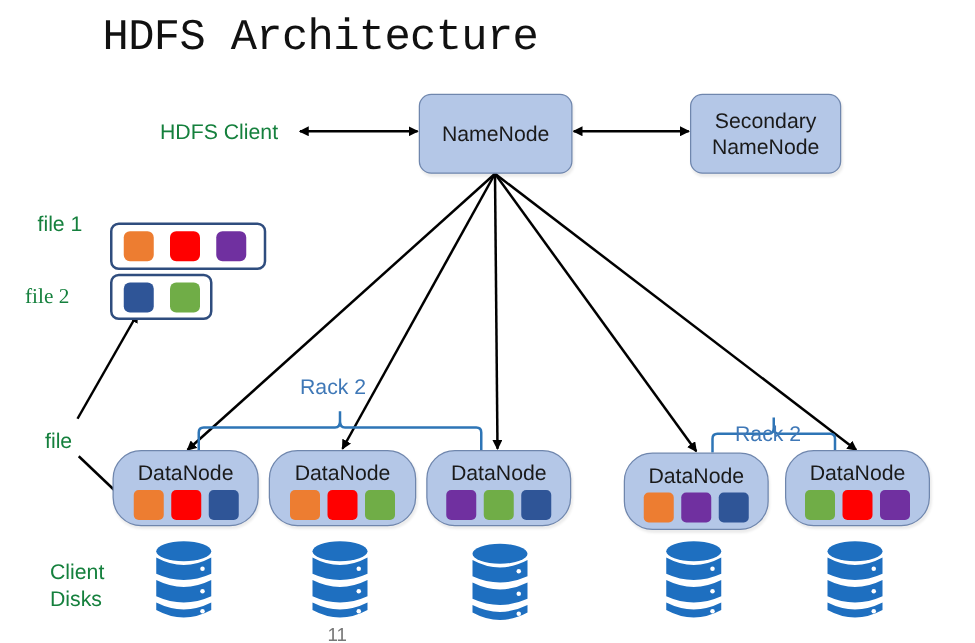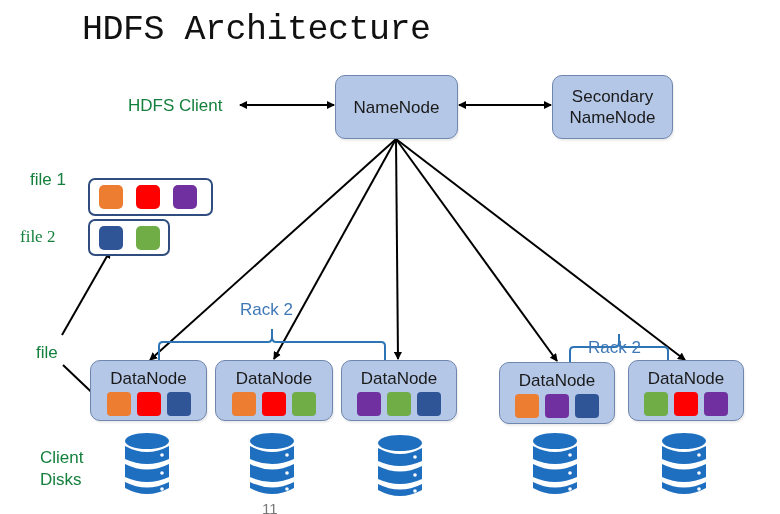--- a/index.html
+++ b/index.html
@@ -1,21 +1,21 @@
 <!DOCTYPE html>
 <html><head>
 <meta charset="utf-8">
 <style>
   html, body { margin:0; padding:0; background:#ffffff; }
   body { width:780px; height:514px; position:relative; overflow:hidden; font-family:"Liberation Sans", sans-serif; }
   .title { position:absolute; left:82px; top:10px; font-family:Liberation Mono, monospace; font-size:35px; font-weight:normal; color:#111; letter-spacing:-0.5px; }
   .lbl { position:absolute; font-size:17px; color:#15803d; }
   .node { position:absolute; background:#b4c7e7; border:1.5px solid #6f86ad; border-radius:10px; box-sizing:border-box; display:flex; flex-direction:column; align-items:center; justify-content:center; color:#1a1a1a; text-align:center; box-shadow: 1px 2px 2px rgba(0,0,0,0.08); }
   .node .t { font-size:17px; line-height:21px; }
-  .dn { justify-content:flex-start; padding-top:7px; }
+  .dn { justify-content:flex-start; padding-top:7px;border-radius:23px; }
   .blocks { display:flex; gap:6px; margin-top:3px; }
   .blk { width:24px; height:24px; border-radius:4px; }
   .filebox { position:absolute; border:2px solid #2f4d7e; border-radius:7px; box-sizing:border-box; display:flex; align-items:center; gap:13px; padding-left:9px; background:#fff; }
   .filebox .blk { width:24px; height:24px; border-radius:5px; }
   .rack { position:absolute; color:#3f78b7; font-size:17px; }
   svg.overlay { position:absolute; left:0; top:0; }
   .disk { position:absolute; width:48px; height:64px; }
   .pagenum { position:absolute; left:262px; top:500px; font-size:15px; color:#777; }
 </style>
 </head>

